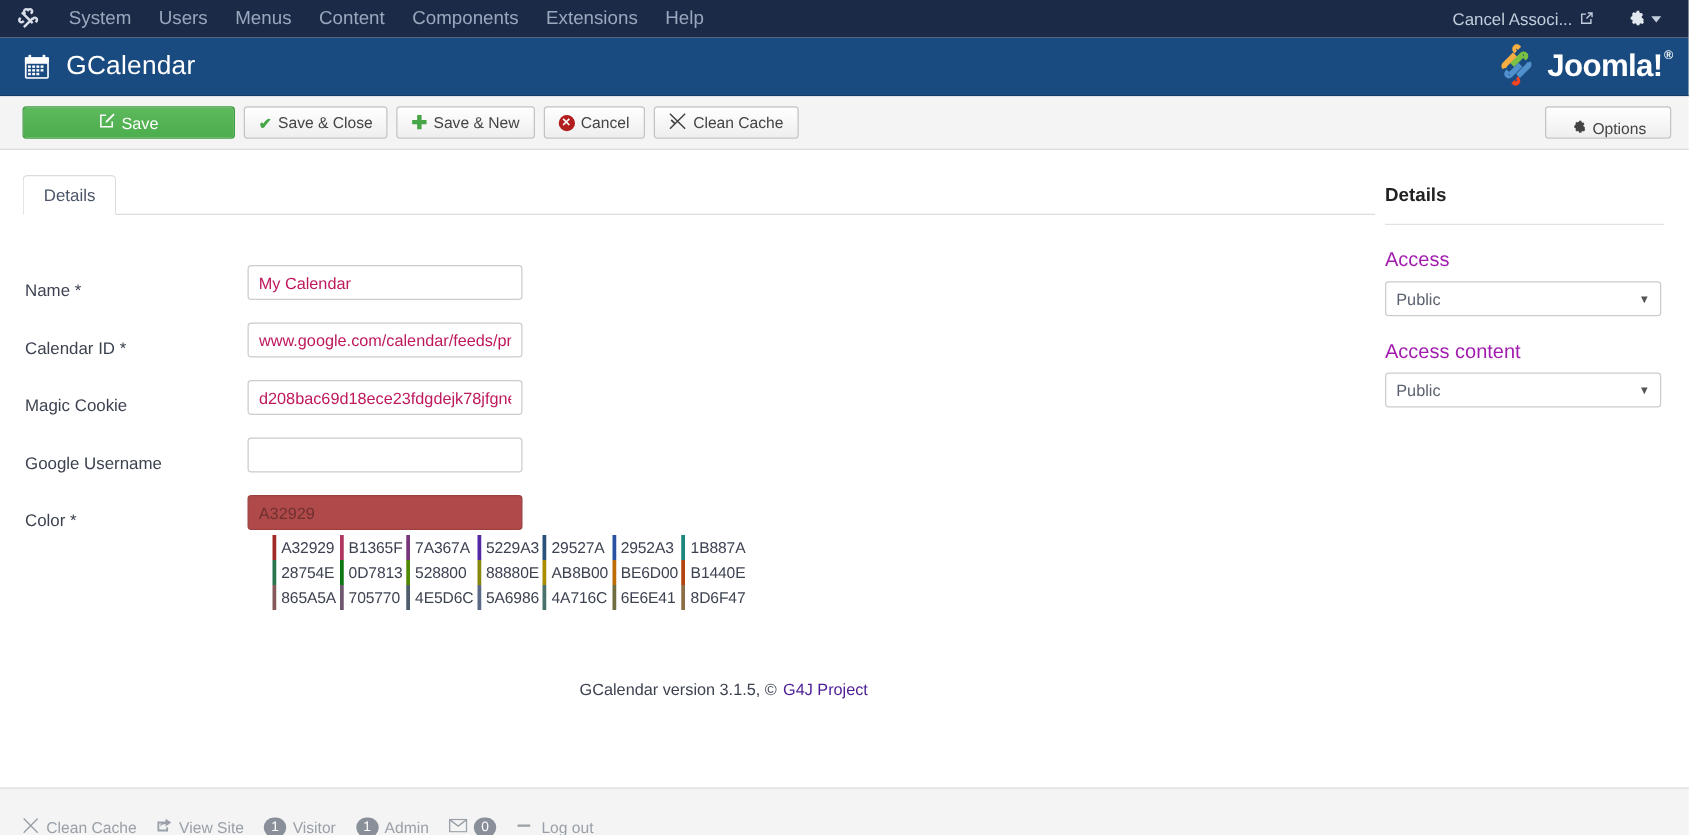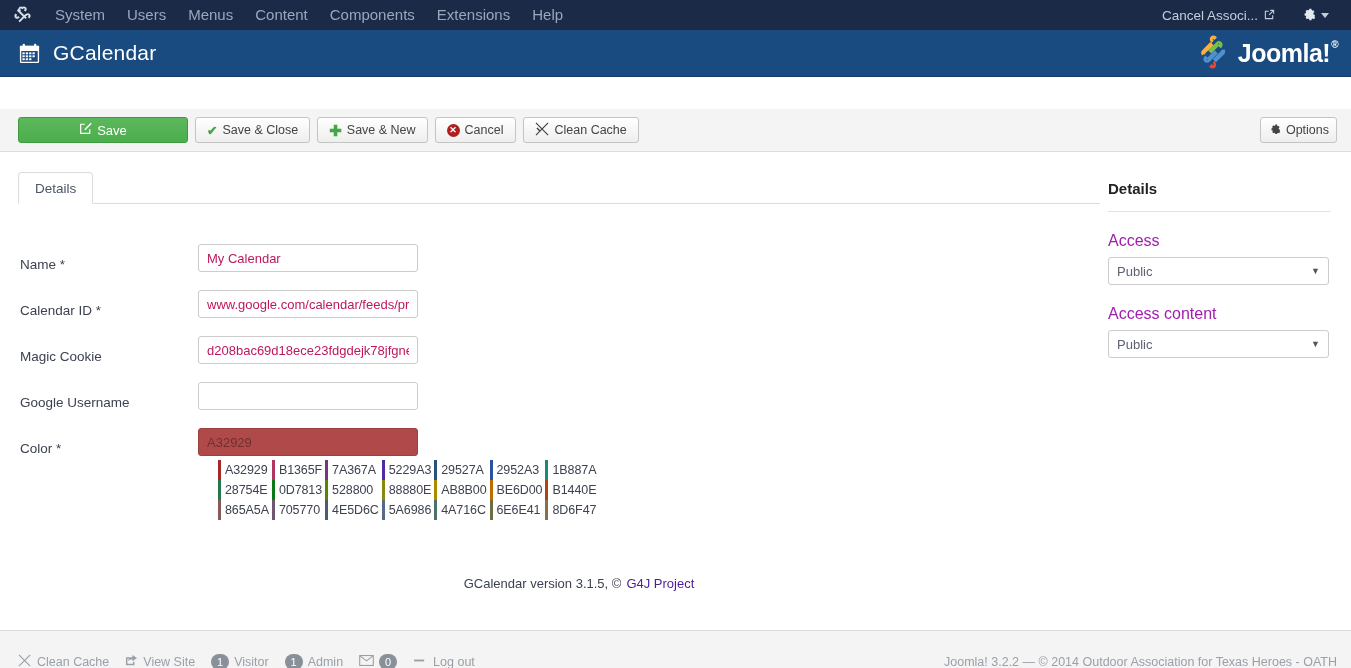--- a/index.html
+++ b/index.html
@@ -110,21 +110,20 @@
   }
 
   
   .toolbar {
     height: 43px;
     background: #f4f4f4;
     border-bottom: 1px solid #dddddd;
     display: flex;
     align-items: center;
     padding: 0 14px 0 18px;
-    margin-top: 32px;
   }
   .btn {
     height: 26px;
     border: 1px solid #c4c4c4;
     border-radius: 3px;
     background: linear-gradient(to bottom, #ffffff 0%, #eeeeee 100%);
     color: #444444;
     font-size: 12.5px;
     padding: 0 11px;
     display: inline-flex;
@@ -136,21 +135,21 @@
     font-family: "Liberation Sans", sans-serif;
   }
   .btn-save {
     background: linear-gradient(to bottom, #5cb85c 0%, #4cae4c 100%);
     border-color: #3f9a3f;
     color: #ffffff;
     width: 170px;
     justify-content: center;
     font-size: 13px;
   }
-  .btn-options { margin-left: auto; margin-right: 0; padding: 0 7px; }
+  .btn-options { margin-left: auto; margin-right: 0; padding: 0 19px; align-items: flex-end; }
   .ico-check { color: #46a546; font-weight: bold; }
   .ico-plus  { color: #46a546; font-weight: bold; font-size: 15px; line-height: 1; }
   .circle-x {
     width: 13px; height: 13px; border-radius: 50%;
     background: #b01e1e; color: #ffffff;
     font-size: 9px; font-weight: bold;
     display: inline-flex; align-items: center; justify-content: center;
     line-height: 1;
   }
 
@@ -609,14 +608,13 @@
 
   <div class="status-item">
     <span>
       <svg width="15" height="11" viewBox="0 0 16 12" aria-hidden="true">
         <rect x="1" y="5" width="11" height="2" fill="#9aa0a8"></rect>
       </svg>
     </span>
     <span>Log out</span>
   </div>
 
-  <div class="status-right">Joomla! 3.2.2 — © 2014 Outdoor Association for Texas Heroes - OATH</div>
 </div>
 
 </body></html>

